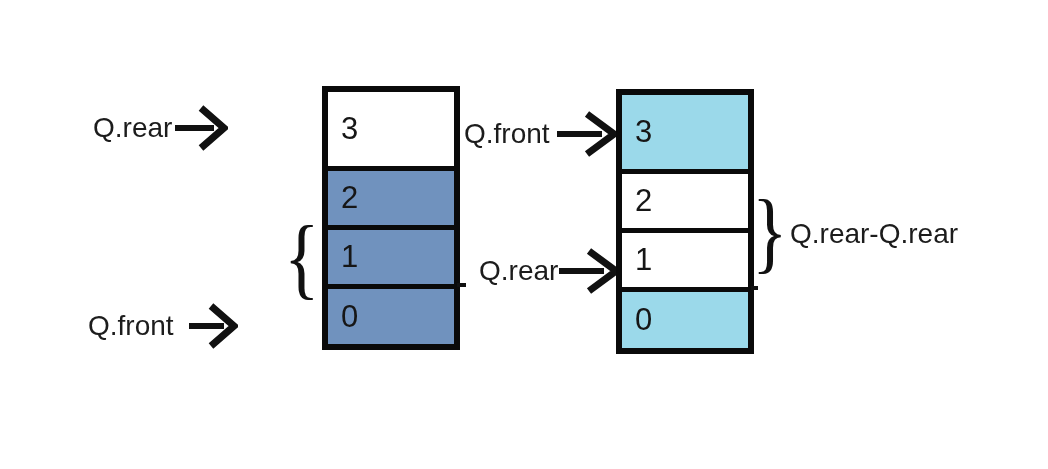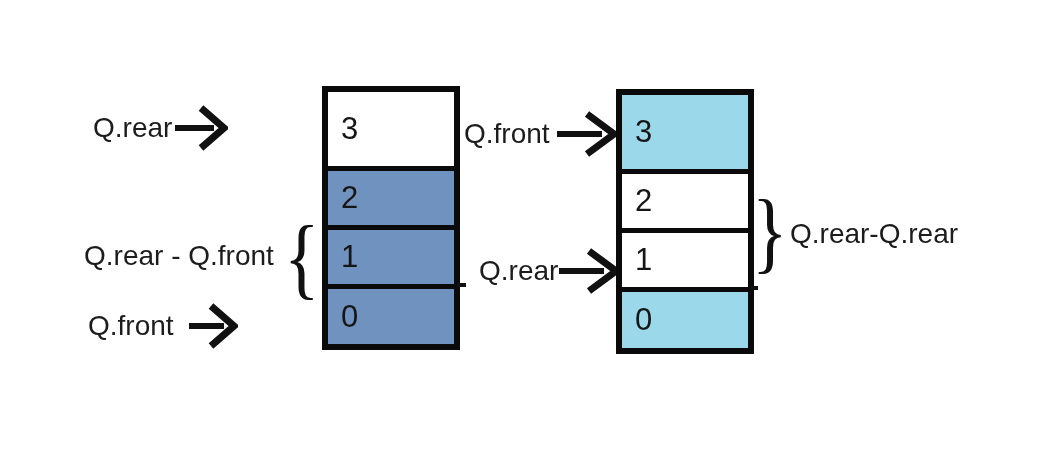--- a/index.html
+++ b/index.html
@@ -35,21 +35,20 @@
 <body>
 
 <div class="canvas">
 
   <span class="lbl" style="left:93px; top:112px">Q.rear</span>
   <svg class="arrow" style="left:174px; top:105px" width="54" height="46" viewBox="0 0 54 46">
     <line x1="1" y1="23" x2="40" y2="23"></line>
     <polyline points="27,3 50,23 27,43"></polyline>
   </svg>
 
-  <span class="lbl" style="left:84px; top:240px">Q.rear - Q.front</span>
   <span class="brace" style="left:284px; top:212px">{</span>
 
   <span class="lbl" style="left:88px; top:310px">Q.front</span>
   <svg class="arrow" style="left:188px; top:303px" width="50" height="46" viewBox="0 0 50 46">
     <line x1="1" y1="23" x2="36" y2="23"></line>
     <polyline points="23,3 46,23 23,43"></polyline>
   </svg>
 
   <div class="stack left" style="left:322px; top:86px">
     <div class="cell c-top" style="background-color: rgb(255, 255, 255);">

